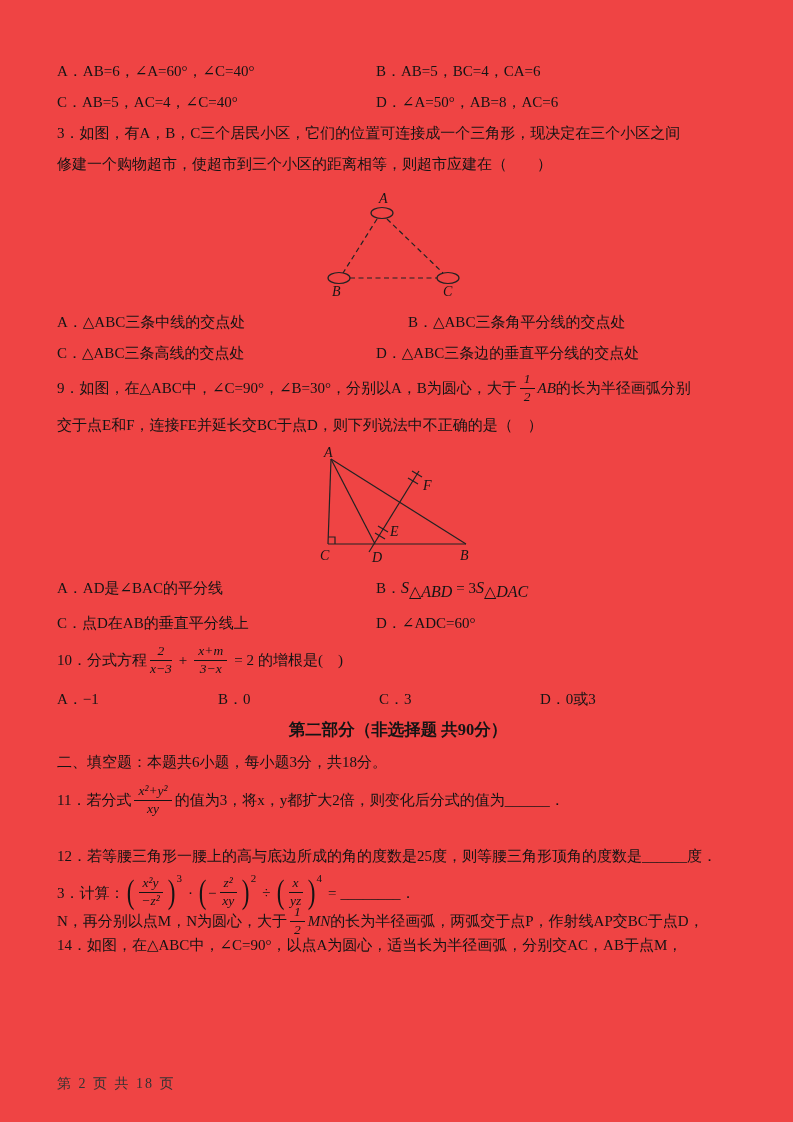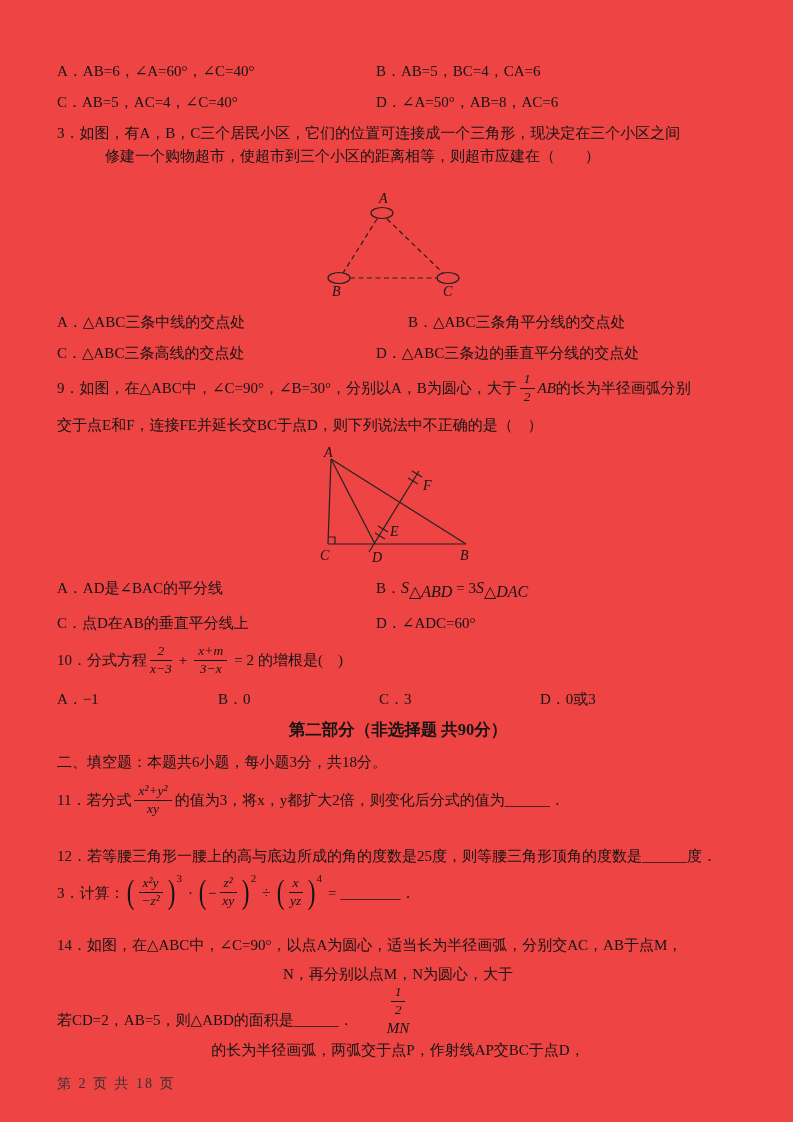--- a/index.html
+++ b/index.html
@@ -41,21 +41,21 @@
   <div class="abs optrow" style="top:60px;">
     <span class="c1">A．AB=6，∠A=60°，∠C=40°</span>
     <span>B．AB=5，BC=4，CA=6</span>
   </div>
   <div class="abs optrow" style="top:91px;">
     <span class="c1">C．AB=5，AC=4，∠C=40°</span>
     <span>D．∠A=50°，AB=8，AC=6</span>
   </div>
 
   <div class="abs" style="top:122px;">3．如图，有A，B，C三个居民小区，它们的位置可连接成一个三角形，现决定在三个小区之间</div>
-  <div class="abs" style="top:145px;margin-left:48px;">修建一个购物超市，使超市到三个小区的距离相等，则超市应建在（　　）</div>
+  <div class="abs" style="top:153px;">修建一个购物超市，使超市到三个小区的距离相等，则超市应建在（　　）</div>
 
   <div class="abs" style="top:192px;left:322px;width:160px;">
     <svg width="152" height="110" viewBox="0 0 152 110">
       <g stroke="#222" stroke-width="1.2" fill="none">
         <ellipse cx="60" cy="21" rx="11" ry="5.5"></ellipse>
         <ellipse cx="17" cy="86" rx="11" ry="5.5"></ellipse>
         <ellipse cx="126" cy="86" rx="11" ry="5.5"></ellipse>
         <line x1="55" y1="27" x2="21" y2="81" stroke-dasharray="5,3.5"></line>
         <line x1="65" y1="27" x2="121" y2="81" stroke-dasharray="5,3.5"></line>
         <line x1="28" y1="86" x2="115" y2="86" stroke-dasharray="5,3.5"></line>
@@ -182,26 +182,25 @@
         <span class="den">yz</span>
       </span>
       <span class="paren">)</span>
       <span class="exp">4</span>
     <span class="op">=</span>
     <span>________</span>
       <span>．</span>
   </div>
 
   <div class="abs" style="top:934px;">14．如图，在△ABC中，∠C=90°，以点A为圆心，适当长为半径画弧，分别交AC，AB于点M，</div>
-  <div class="abs fracline" style="top:963px;flex-direction:column;">
+  <div class="abs fracline" style="top:905px;">
     <span>N，再分别以点M，N为圆心，大于</span>
     <span class="frac">
         <span class="num">1</span>
         <span class="den">2</span>
       </span>
     <span class="mi">MN</span>
     <span>的长为半径画弧，两弧交于点P，作射线AP交BC于点D，</span>
   </div>
-  <div class="abs" style="top:1009px;">若CD=2，AB=5，则△ABD的面积是______．</div>
 
   <div class="abs footer" style="top:1073px;">第 2 页 共 18 页</div>
 
 </div>
 
 </body></html>

